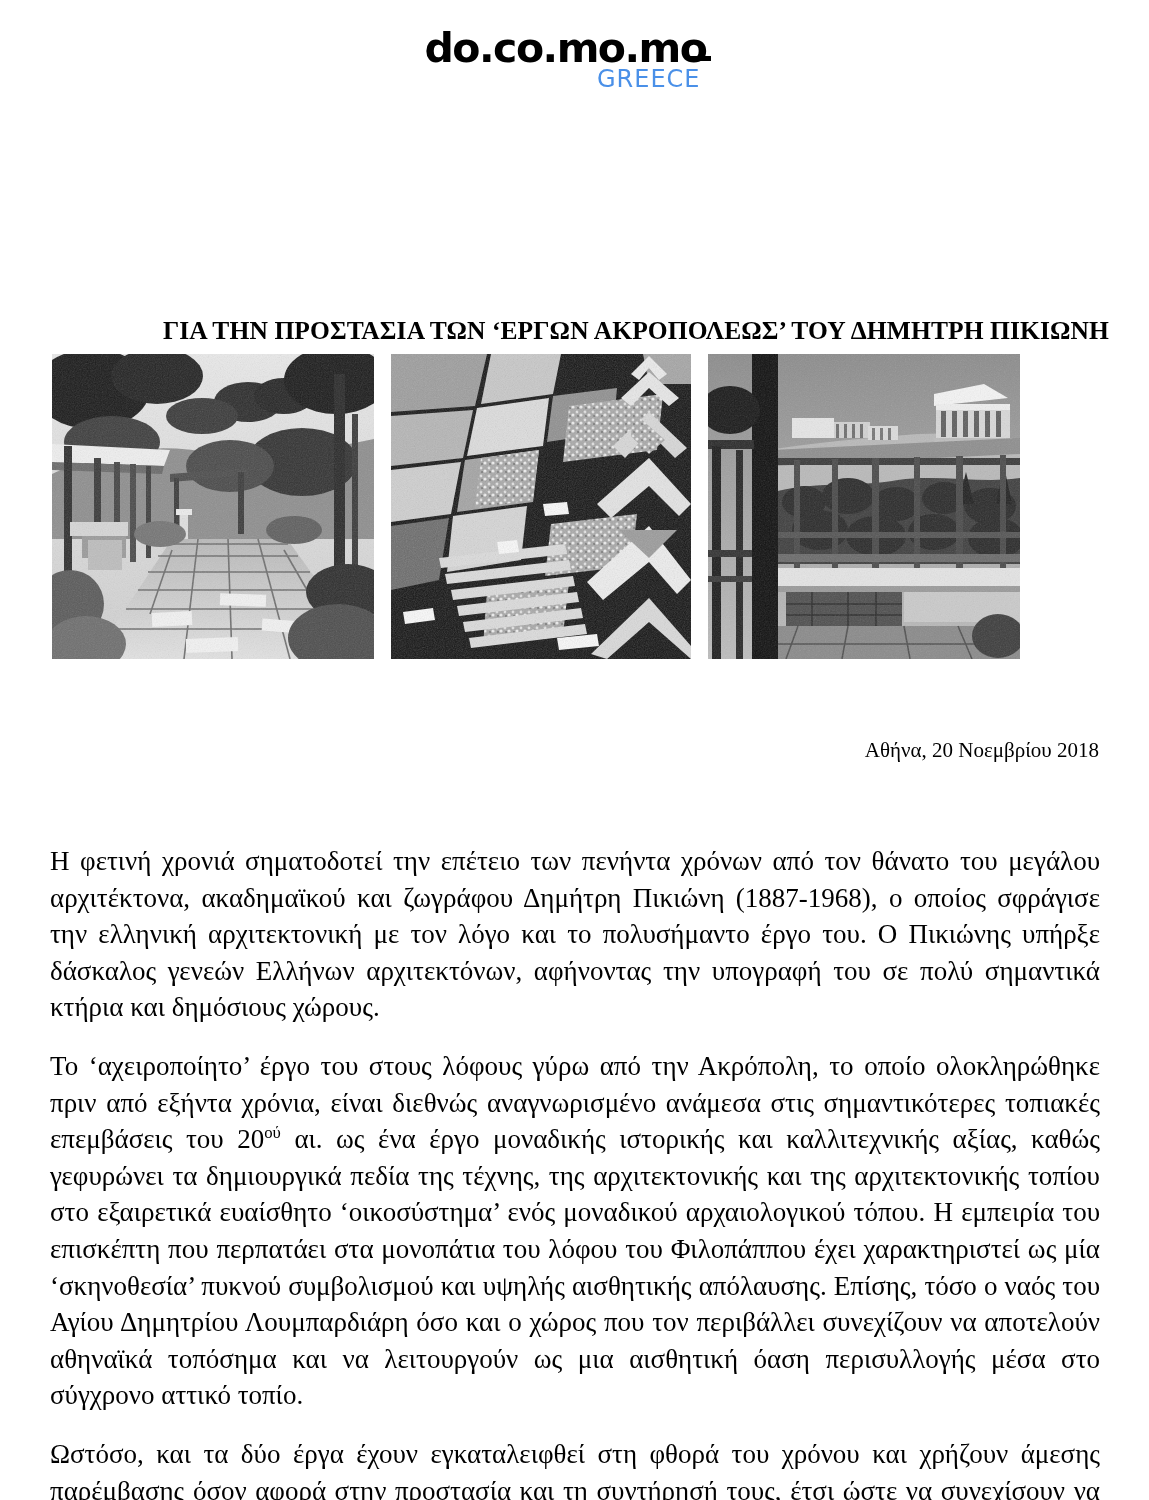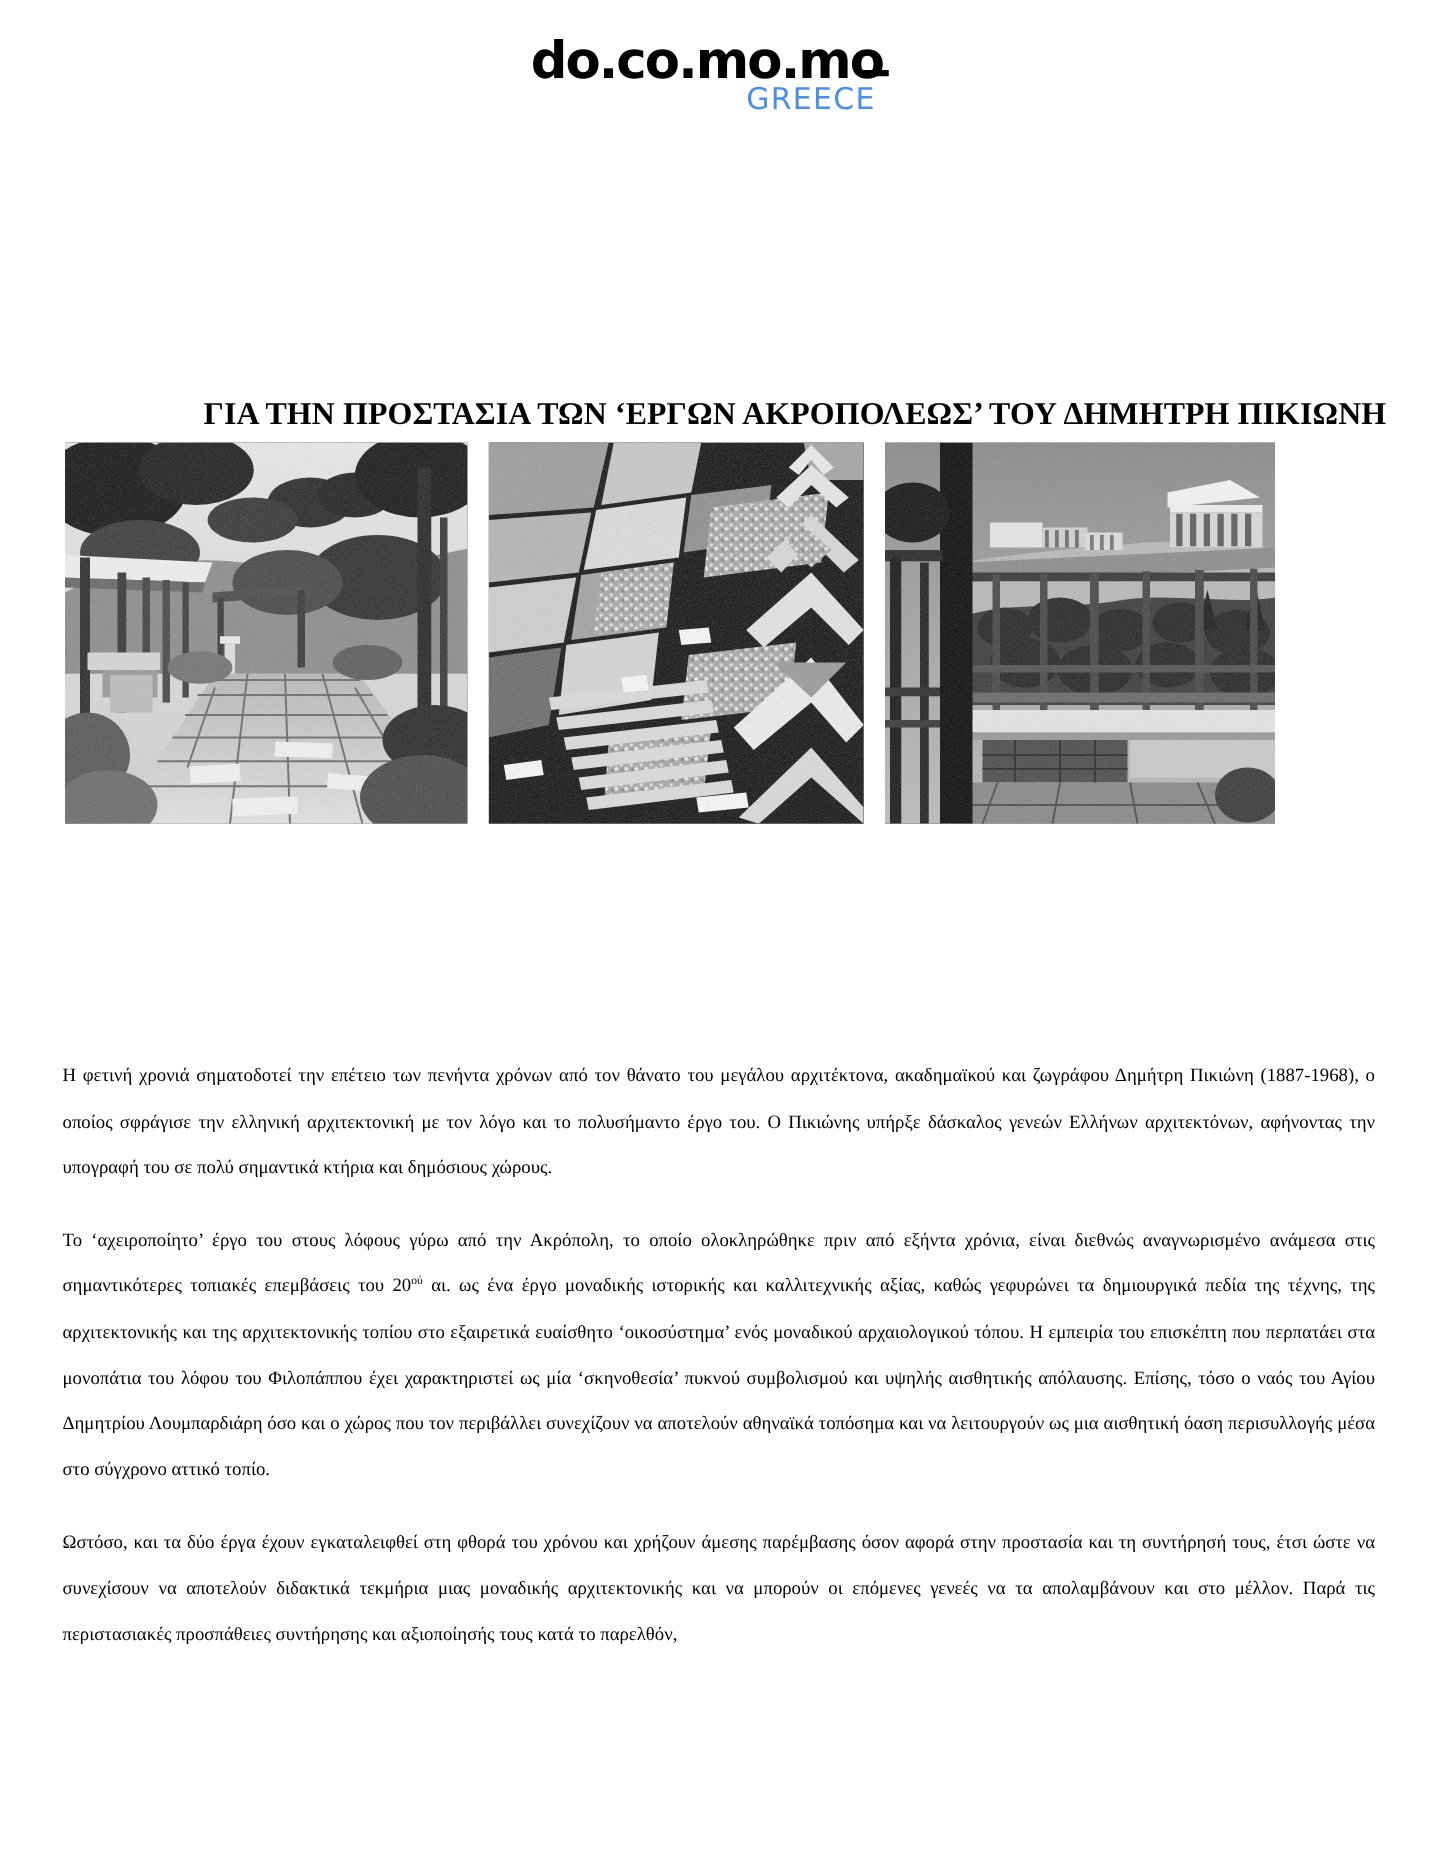--- a/index.html
+++ b/index.html
@@ -125,21 +125,21 @@
 
   
   .body-text {
     position: absolute;
     left: 50px;
     top: 843px;
     width: 1050px;
   }
   .body-text p {
     margin: 0 0 22px 0;
-    font-size: 15px;
+    font-size: 27px;
     line-height: 36.6px;
     text-align: justify;
     text-justify: inter-word;
     color: #000;
   }
   .body-text p:last-child { margin-bottom: 12px; }
   sup.ord {
     font-size: 0.62em;
     vertical-align: super;
     line-height: 0;
@@ -429,20 +429,21 @@
         <rect x="4" y="92" width="9" height="213" fill="#1e1e1e"></rect>
         <rect x="28" y="96" width="7" height="209" fill="#262626"></rect>
         <rect x="0" y="196" width="44" height="7" fill="#333"></rect>
         <rect x="0" y="222" width="44" height="6" fill="#3b3b3b"></rect>
         <ellipse cx="22" cy="56" rx="30" ry="24" fill="#1a1a1a"></ellipse>
         <rect width="312" height="305" filter="url(#grain3)" fill="#8a8a8a"></rect>
       </svg>
     </div>
   </div>
 
+  <div class="date-line">Αθήνα, 20 Νοεμβρίου 2018</div>
 
   <div class="body-text">
     <p>Η φετινή χρονιά σηματοδοτεί την επέτειο των πενήντα χρόνων από τον θάνατο του μεγάλου αρχιτέκτονα, ακαδημαϊκού και ζωγράφου Δημήτρη Πικιώνη (1887-1968), ο οποίος σφράγισε την ελληνική αρχιτεκτονική με τον λόγο και το πολυσήμαντο έργο του. Ο Πικιώνης υπήρξε δάσκαλος γενεών Ελλήνων αρχιτεκτόνων, αφήνοντας την υπογραφή του σε πολύ σημαντικά κτήρια και δημόσιους χώρους.</p>
     <p><span>Το ‘αχειροποίητο’ έργο του στους λόφους γύρω από την Ακρόπολη, το οποίο ολοκληρώθηκε πριν από εξήντα χρόνια, είναι διεθνώς αναγνωρισμένο ανάμεσα στις σημαντικότερες τοπιακές επεμβάσεις του 20</span><sup class="ord">ού</sup><span> αι. ως ένα έργο μοναδικής ιστορικής και καλλιτεχνικής αξίας, καθώς γεφυρώνει τα δημιουργικά πεδία της τέχνης, της αρχιτεκτονικής και της αρχιτεκτονικής τοπίου στο εξαιρετικά ευαίσθητο ‘οικοσύστημα’ ενός μοναδικού αρχαιολογικού τόπου. Η εμπειρία του επισκέπτη που περπατάει στα μονοπάτια του λόφου του Φιλοπάππου έχει χαρακτηριστεί ως μία ‘σκηνοθεσία’ πυκνού συμβολισμού και υψηλής αισθητικής απόλαυσης. Επίσης, τόσο ο ναός του Αγίου Δημητρίου Λουμπαρδιάρη όσο και ο χώρος που τον περιβάλλει συνεχίζουν να αποτελούν αθηναϊκά τοπόσημα και να λειτουργούν ως μια αισθητική όαση περισυλλογής μέσα στο σύγχρονο αττικό τοπίο.</span></p>
     <p>Ωστόσο, και τα δύο έργα έχουν εγκαταλειφθεί στη φθορά του χρόνου και χρήζουν άμεσης παρέμβασης όσον αφορά στην προστασία και τη συντήρησή τους, έτσι ώστε να συνεχίσουν να αποτελούν διδακτικά τεκμήρια μιας μοναδικής αρχιτεκτονικής και να μπορούν οι επόμενες γενεές να τα απολαμβάνουν και στο μέλλον. Παρά τις περιστασιακές προσπάθειες συντήρησης και αξιοποίησής τους κατά το παρελθόν,</p>
   </div>
 
 </div>
 
 </body></html>

